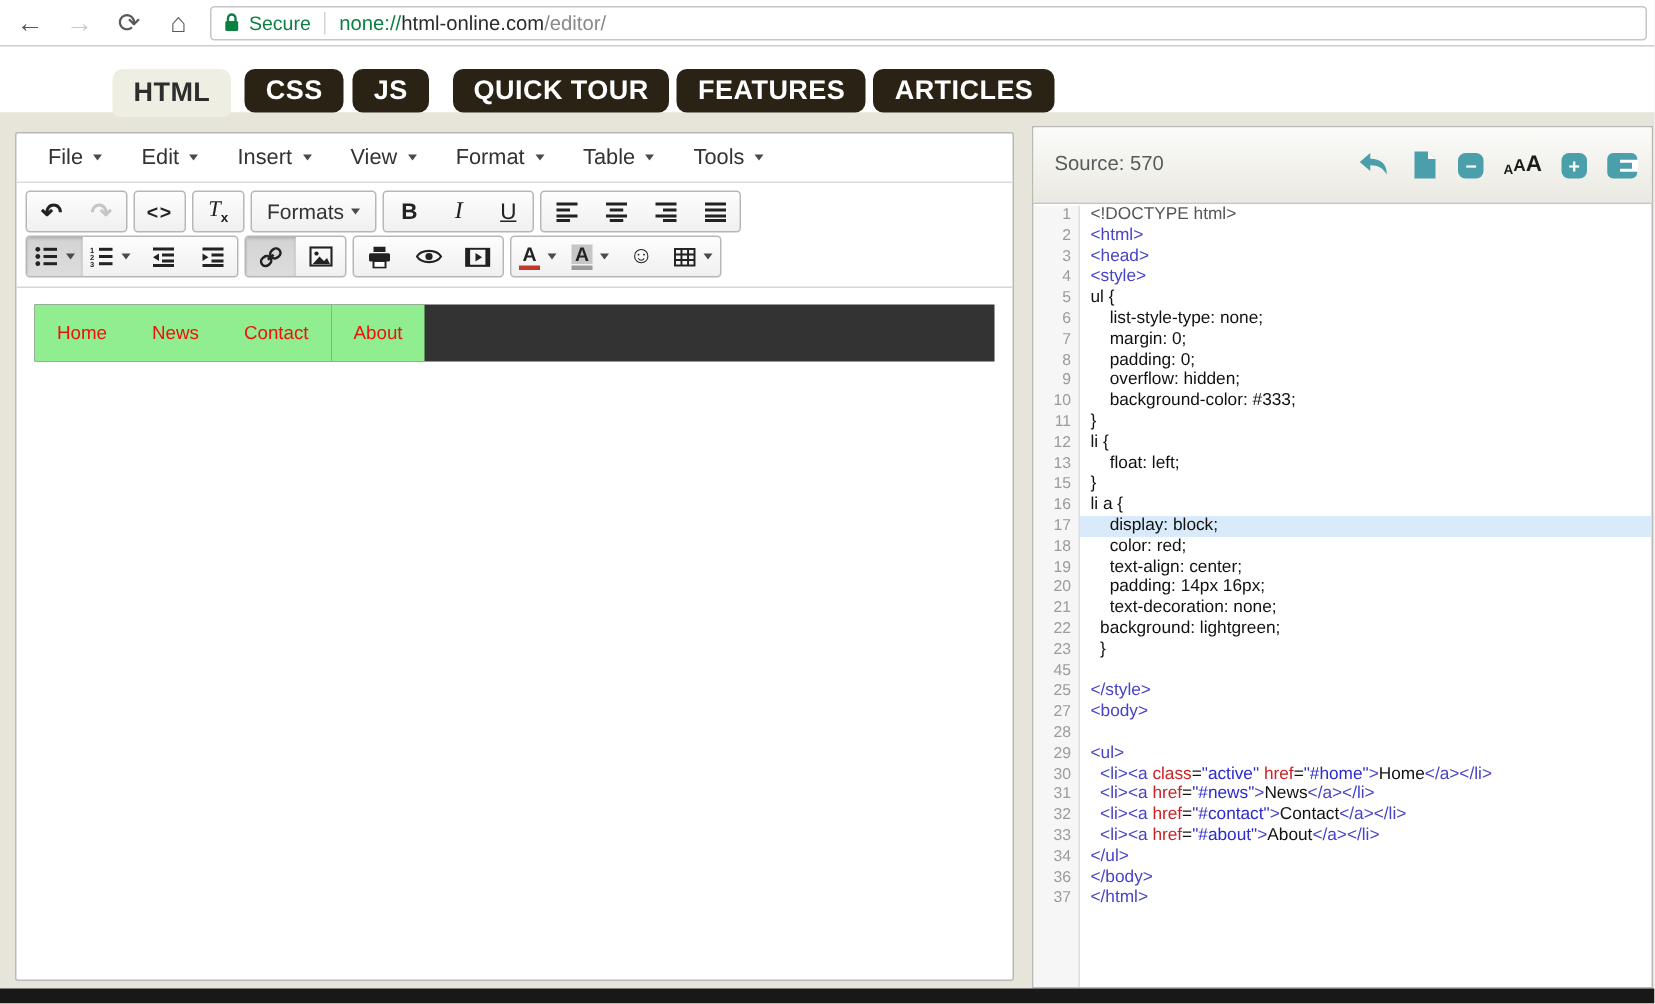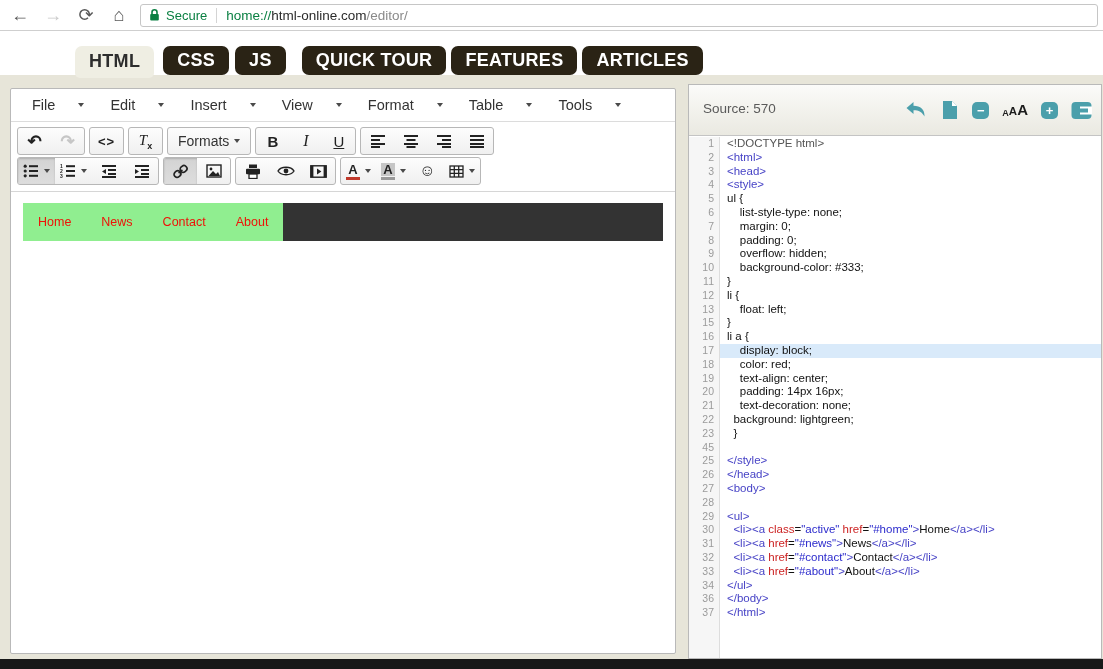--- a/index.html
+++ b/index.html
@@ -31,21 +31,21 @@
          height:29px; line-height:29px; padding:0 14px; border-radius:7px; cursor:default; }
   .tab.active { background:#efeee3; color:#2d2d2d; height:32px; line-height:31px; border-radius:7px 7px 5px 5px; }
   .tab:nth-child(1){ margin-right:9px; } .tab:nth-child(2){ margin-right:6px; }
   .tab:nth-child(3){ margin-right:16px; } .tab:nth-child(4){ margin-right:5px; }
   .tab:nth-child(5){ margin-right:5px; }
 
   
   .editor { position:absolute; left:10px; top:88px; width:666px; height:566px; background:#fff;
             border:1px solid #b9b9b9; border-radius:2px; z-index:4; }
   .menubar { display:flex; align-items:stretch; height:33px; padding-left:8px; border-bottom:1px solid #dcdcdc; }
-  .menu { display:flex; align-items:center; gap:23px; padding:0 13px; font-size:14.5px; color:#333; cursor:default; }
+  .menu { display:flex; align-items:center; gap:7px; padding:0 13px; font-size:14.5px; color:#333; cursor:default; }
   .caret { width:0; height:0; border-left:3.5px solid transparent; border-right:3.5px solid transparent;
            border-top:4px solid #4a4a4a; display:inline-block; }
   .toolbars { padding:3px 4px 4px; border-bottom:1px solid #d6d6d6; }
   .trow { display:flex; align-items:center; margin:2px 0; }
   .grp { display:inline-flex; border:1px solid #b7b7b7; border-radius:3px; margin:0 2px;
          background:linear-gradient(#fdfdfd,#f0f0f0); overflow:hidden; }
   .tbtn { min-width:33px; height:26px; display:flex; align-items:center; justify-content:center;
           gap:5px; font-size:14.5px; color:#222; padding:0 5px; cursor:default; }
   .tbtn.pressed { background:linear-gradient(#d3d3d3,#dddddd); box-shadow:inset 0 1px 2px rgba(0,0,0,.18); }
   .tbtn .dis { color:#c6c6c6; }
@@ -101,21 +101,21 @@
   <span class="nav-ic dis">→</span>
   <span class="nav-ic">⟳</span>
   <span class="nav-ic">⌂</span>
   <div class="addr">
     <svg class="lock-svg" width="11" height="14" viewBox="0 0 11 14">
       <path d="M3 6 V4.2 a2.5 2.5 0 0 1 5 0 V6" fill="none" stroke="#0b8043" stroke-width="1.6"></path>
       <rect x="1.2" y="6" width="8.6" height="6.6" rx="1" fill="#0b8043"></rect>
     </svg>
     <span class="secure">Secure</span>
     <span class="addr-sep"></span>
-    <span class="url"><span class="proto">home://</span><span class="dom">html-online.com</span><span class="path">/editor/</span></span>
+    <span class="url"><span class="proto">none://</span><span class="dom">html-online.com</span><span class="path">/editor/</span></span>
   </div>
 </div>
 
 <div class="white-strip"></div>
 <div class="page-bg"></div>
 
 <div class="tabs" id="tabs">
     <div class="tab active">HTML</div>
     <div class="tab">CSS</div>
     <div class="tab">JS</div>
@@ -419,21 +419,20 @@
       <div class="crow"><span class="cnum">16</span><span class="ctext"><span class="pl">li a {</span></span></div>
       <div class="crow hl"><span class="cnum">17</span><span class="ctext"><span class="pl">    display: block;</span></span></div>
       <div class="crow"><span class="cnum">18</span><span class="ctext"><span class="pl">    color: red;</span></span></div>
       <div class="crow"><span class="cnum">19</span><span class="ctext"><span class="pl">    text-align: center;</span></span></div>
       <div class="crow"><span class="cnum">20</span><span class="ctext"><span class="pl">    padding: 14px 16px;</span></span></div>
       <div class="crow"><span class="cnum">21</span><span class="ctext"><span class="pl">    text-decoration: none;</span></span></div>
       <div class="crow"><span class="cnum">22</span><span class="ctext"><span class="pl">  background: lightgreen;</span></span></div>
       <div class="crow"><span class="cnum">23</span><span class="ctext"><span class="pl">  }</span></span></div>
       <div class="crow"><span class="cnum">45</span><span class="ctext"></span></div>
       <div class="crow"><span class="cnum">25</span><span class="ctext"><span class="tg">&lt;/style&gt;</span></span></div>
-      <div class="crow"><span class="cnum">26</span><span class="ctext"><span class="tg">&lt;/head&gt;</span></span></div>
       <div class="crow"><span class="cnum">27</span><span class="ctext"><span class="tg">&lt;body&gt;</span></span></div>
       <div class="crow"><span class="cnum">28</span><span class="ctext"></span></div>
       <div class="crow"><span class="cnum">29</span><span class="ctext"><span class="tg">&lt;ul&gt;</span></span></div>
       <div class="crow"><span class="cnum">30</span><span class="ctext"><span class="pl">  </span><span class="tg">&lt;li&gt;&lt;a </span><span class="at">class</span><span class="pl">=</span><span class="st">"active"</span><span class="pl"> </span><span class="at">href</span><span class="pl">=</span><span class="st">"#home"</span><span class="tg">&gt;</span><span class="pl">Home</span><span class="tg">&lt;/a&gt;&lt;/li&gt;</span></span></div>
       <div class="crow"><span class="cnum">31</span><span class="ctext"><span class="pl">  </span><span class="tg">&lt;li&gt;&lt;a </span><span class="at">href</span><span class="pl">=</span><span class="st">"#news"</span><span class="tg">&gt;</span><span class="pl">News</span><span class="tg">&lt;/a&gt;&lt;/li&gt;</span></span></div>
       <div class="crow"><span class="cnum">32</span><span class="ctext"><span class="pl">  </span><span class="tg">&lt;li&gt;&lt;a </span><span class="at">href</span><span class="pl">=</span><span class="st">"#contact"</span><span class="tg">&gt;</span><span class="pl">Contact</span><span class="tg">&lt;/a&gt;&lt;/li&gt;</span></span></div>
       <div class="crow"><span class="cnum">33</span><span class="ctext"><span class="pl">  </span><span class="tg">&lt;li&gt;&lt;a </span><span class="at">href</span><span class="pl">=</span><span class="st">"#about"</span><span class="tg">&gt;</span><span class="pl">About</span><span class="tg">&lt;/a&gt;&lt;/li&gt;</span></span></div>
       <div class="crow"><span class="cnum">34</span><span class="ctext"><span class="tg">&lt;/ul&gt;</span></span></div>
       <div class="crow"><span class="cnum">36</span><span class="ctext"><span class="tg">&lt;/body&gt;</span></span></div>
       <div class="crow"><span class="cnum">37</span><span class="ctext"><span class="tg">&lt;/html&gt;</span></span></div>

